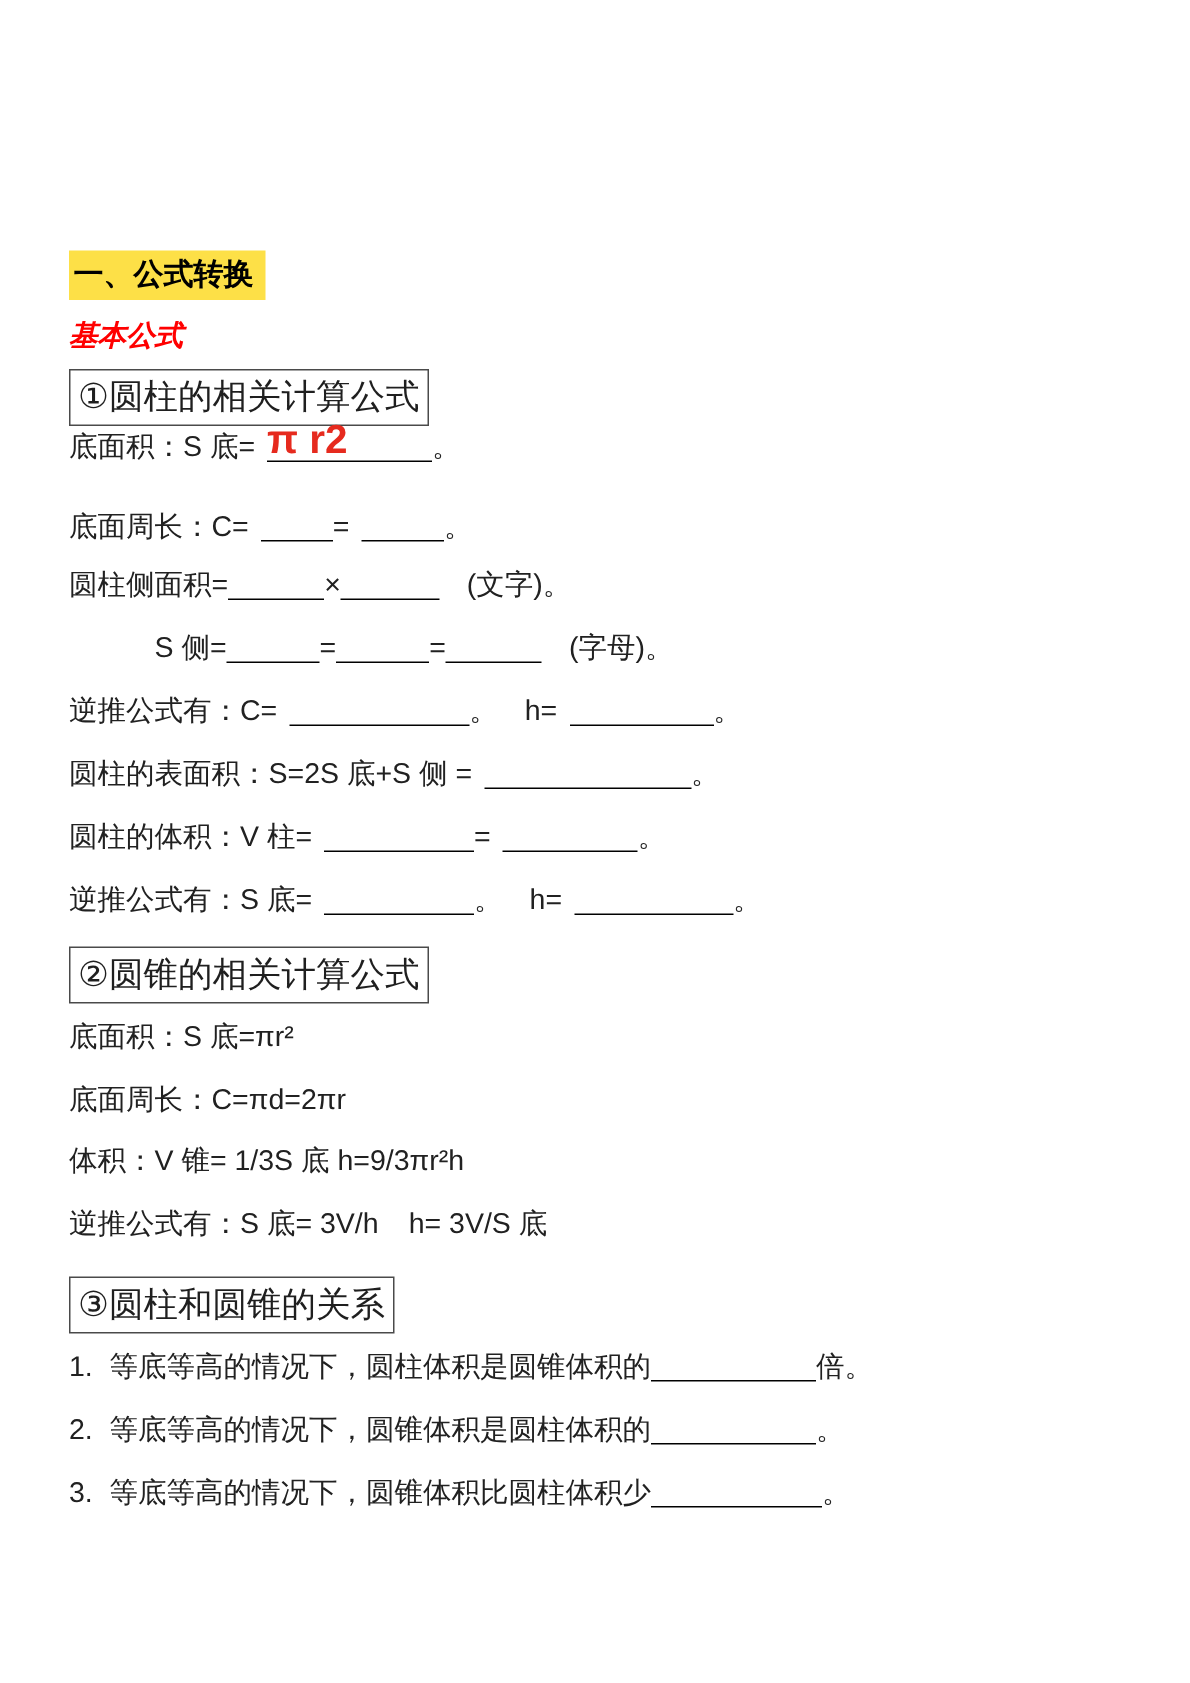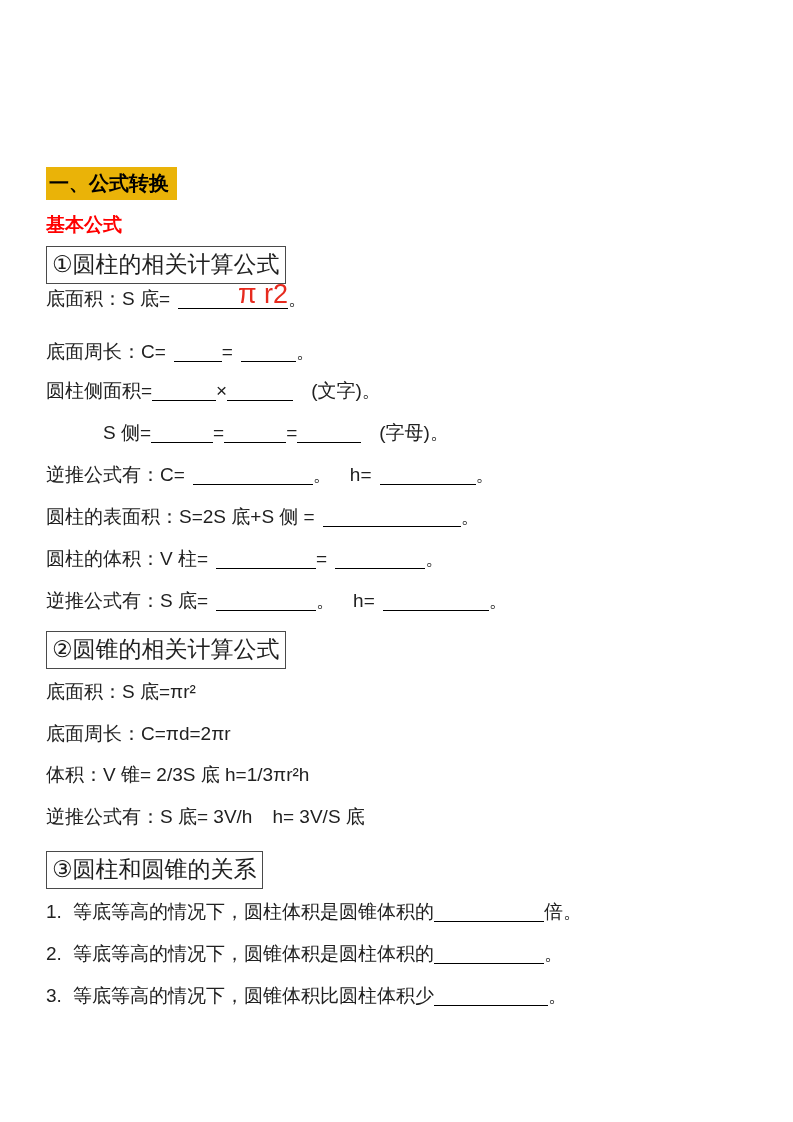--- a/index.html
+++ b/index.html
@@ -8,47 +8,47 @@
     width:793px; height:1122px;
     background:#ffffff;
     font-family:"Liberation Sans","DejaVu Sans",sans-serif;
     color:#212121;
     font-size:19px;
     overflow:hidden;
   }
   .line { position:absolute; left:46px; white-space:nowrap; line-height:26px; }
   .hl {
     display:inline-block;
-    background:#eab308;
+    background:#fde047;
     color:#000;
     font-size:20px;
     font-weight:bold;
     padding:3px 8px 4px 3px;
   }
-  .subtitle-red { color:#ff0000; font-weight:bold; font-size:19px; }
+  .subtitle-red { color:#ff0000; font-weight:bold; font-size:19px;font-style:italic; }
   .boxed {
     display:inline-block;
     border:1px solid #4a4a4a;
     padding:4px 5px 6px 5px;
     font-size:23px;
     color:#1f1f1f;
   }
   .blank {
     display:inline-block;
     position:relative;
     height:18px;
     border-bottom:1px solid #000;
     vertical-align:-4px;
   }
   .ans-red {
     position:absolute;
     left:0; right:0; bottom:1px;
-    text-align:right;
+    text-align:left;
     color:#e62a1e;
-    font-weight:normal;
+    font-weight:bold;
     font-size:27px;
     line-height:26px;
     white-space:nowrap;
   }
   .ml8 { margin-left:8px; }
   .gap18 { margin-left:18px; }
   .gap40 { margin-left:20px; }
   .indent { padding-left:57px; }
   .num { display:inline-block; min-width:27px; }
 </style>
@@ -105,21 +105,21 @@
     <span class="boxed">②圆锥的相关计算公式</span>
   </div>
 
   <div class="line" style="top:679px">
     <span>底面积：S 底=πr²</span>
   </div>
   <div class="line" style="top:721px">
     <span>底面周长：C=πd=2πr</span>
   </div>
   <div class="line" style="top:762px">
-    <span>体积：V 锥= 2/3S 底 h=1/3πr²h</span>
+    <span>体积：V 锥= 1/3S 底 h=9/3πr²h</span>
   </div>
   <div class="line" style="top:804px">
     <span>逆推公式有：S 底= 3V/h</span><span class="gap40">h= 3V/S 底</span>
   </div>
 
   <div class="line" style="top:851px">
     <span class="boxed">③圆柱和圆锥的关系</span>
   </div>
 
   <div class="line" style="top:899px">

